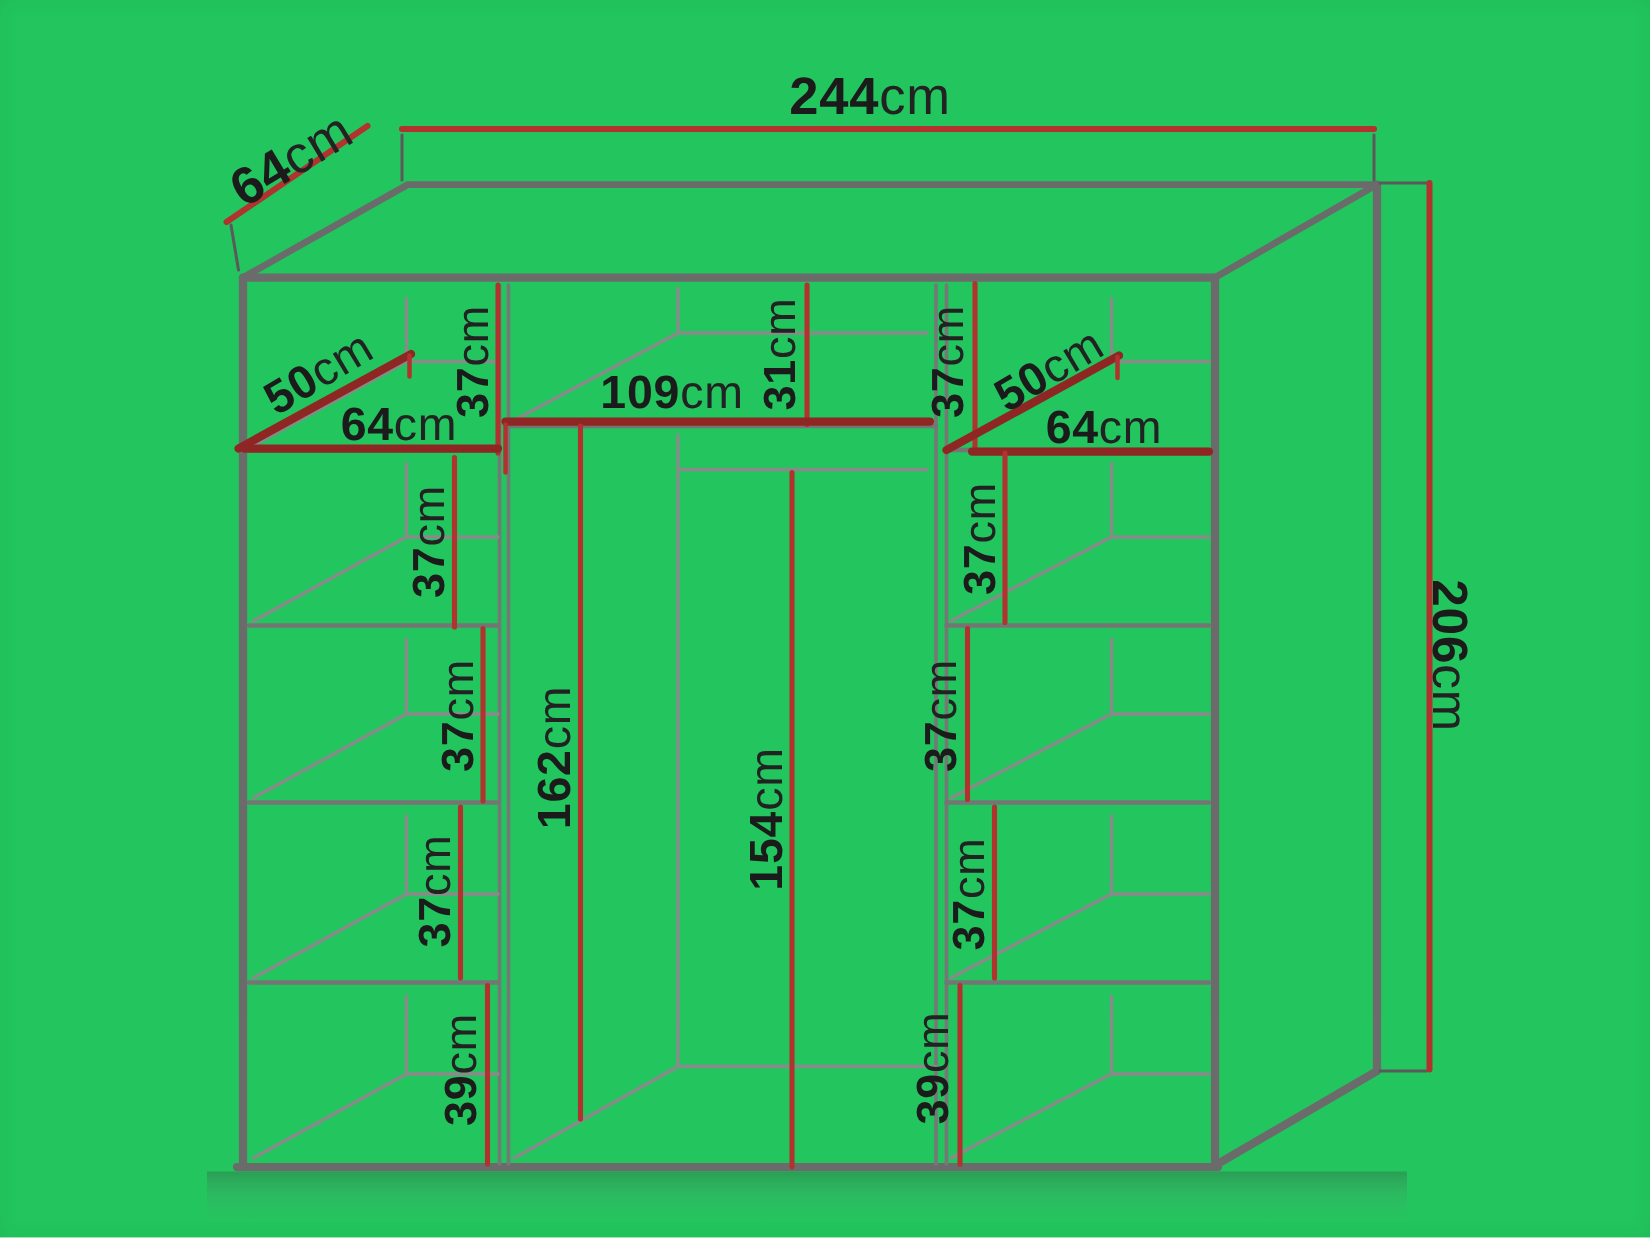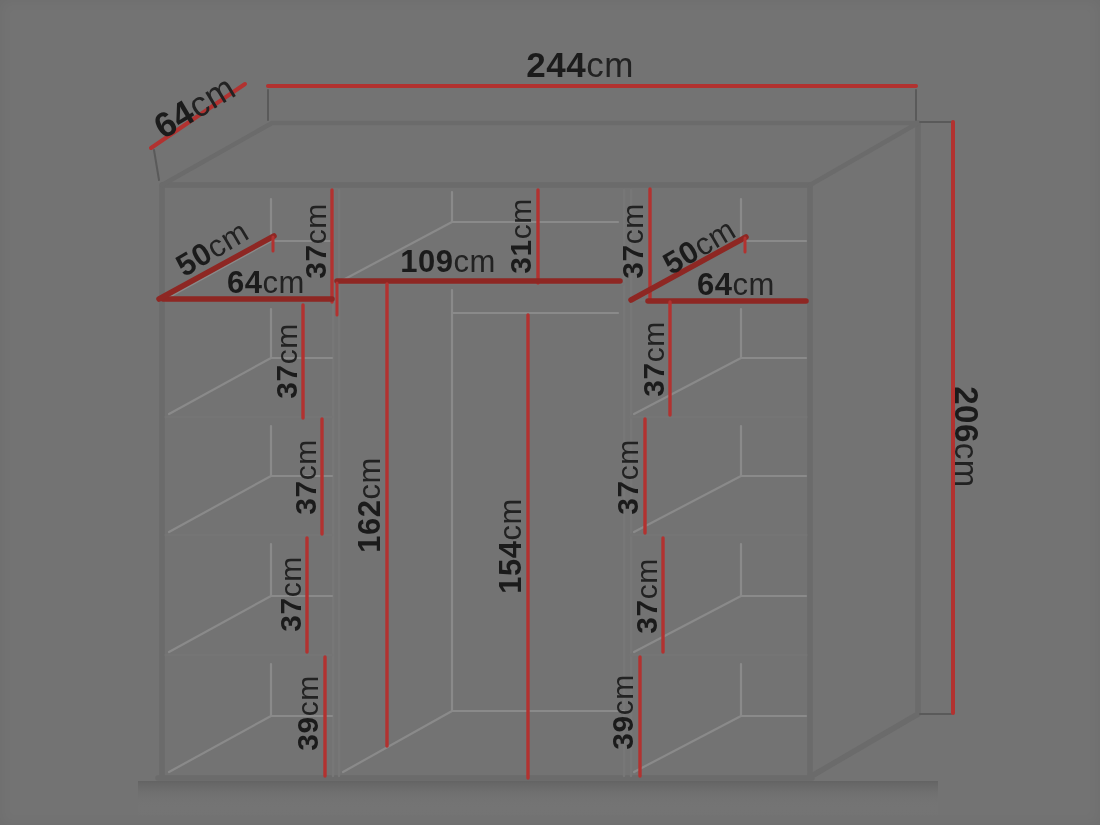--- a/index.html
+++ b/index.html
@@ -1,19 +1,19 @@
 <!DOCTYPE html>
 <html><head>
 <meta charset="utf-8">
 <style>
   html,body{margin:0;padding:0;background:#ffffff;}
   .stage{
     position:relative;
     width:1100px;height:825px;
-    background:#737373;
+    background:#22c55e;
     box-shadow:inset 0 0 14px rgba(0,0,0,0.05);
     overflow:hidden;
     font-family:"Liberation Sans","DejaVu Sans",sans-serif;
   }
   svg{display:block}
   .lbl{
     fill:#1b1b1b;
     font-family:"Liberation Sans","DejaVu Sans",sans-serif;
     letter-spacing:0.5px;
   }

